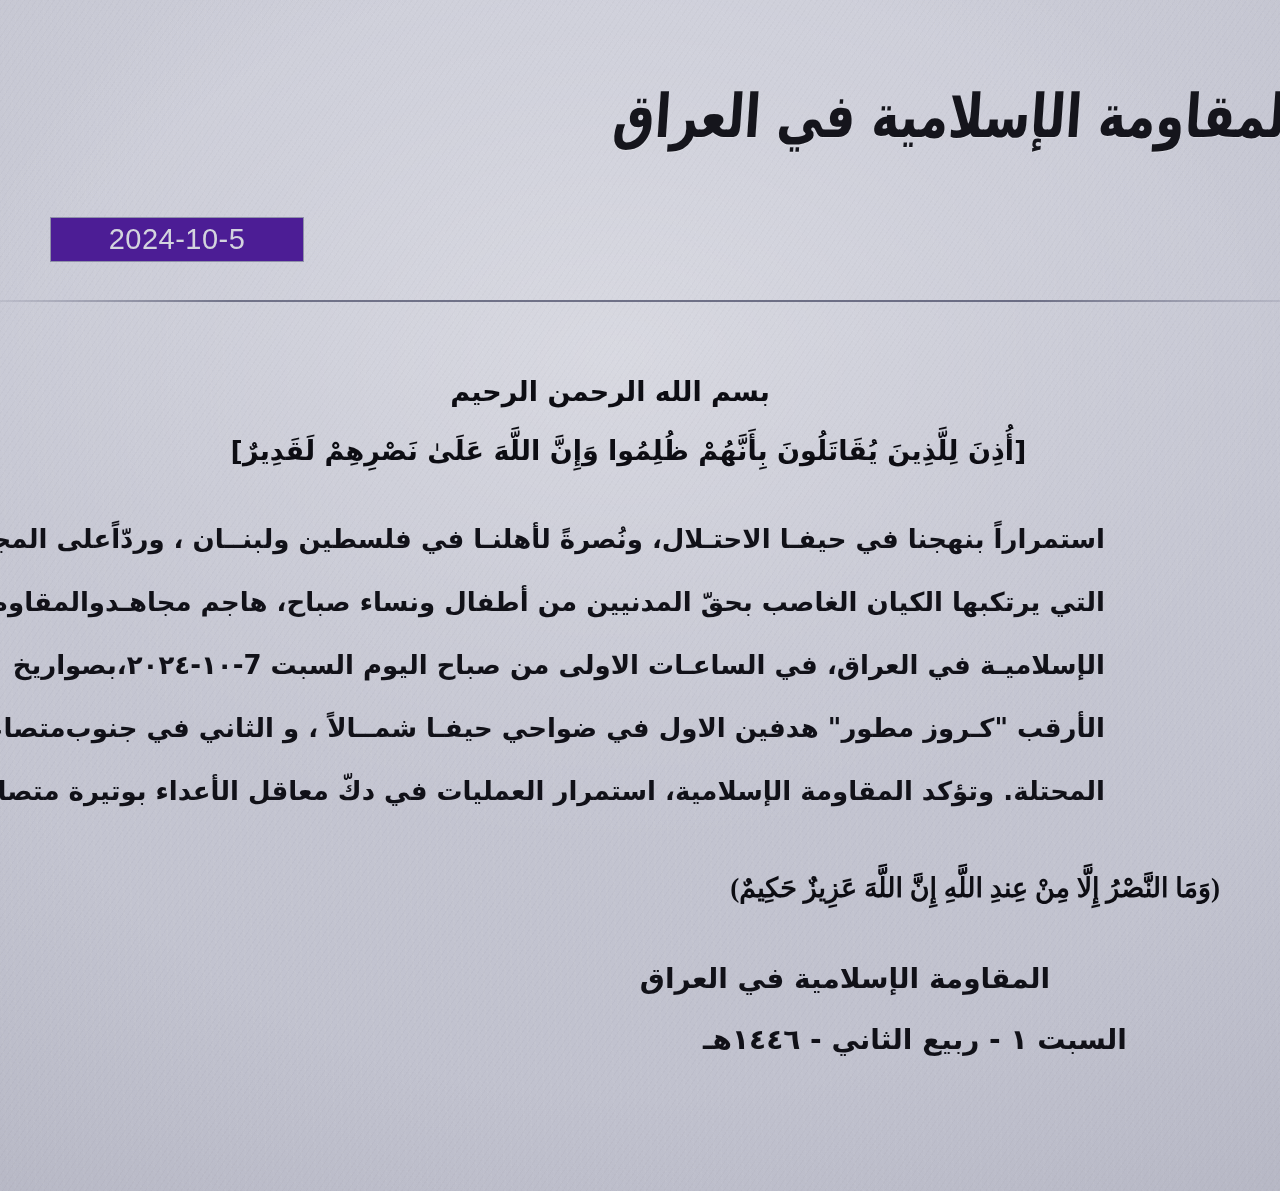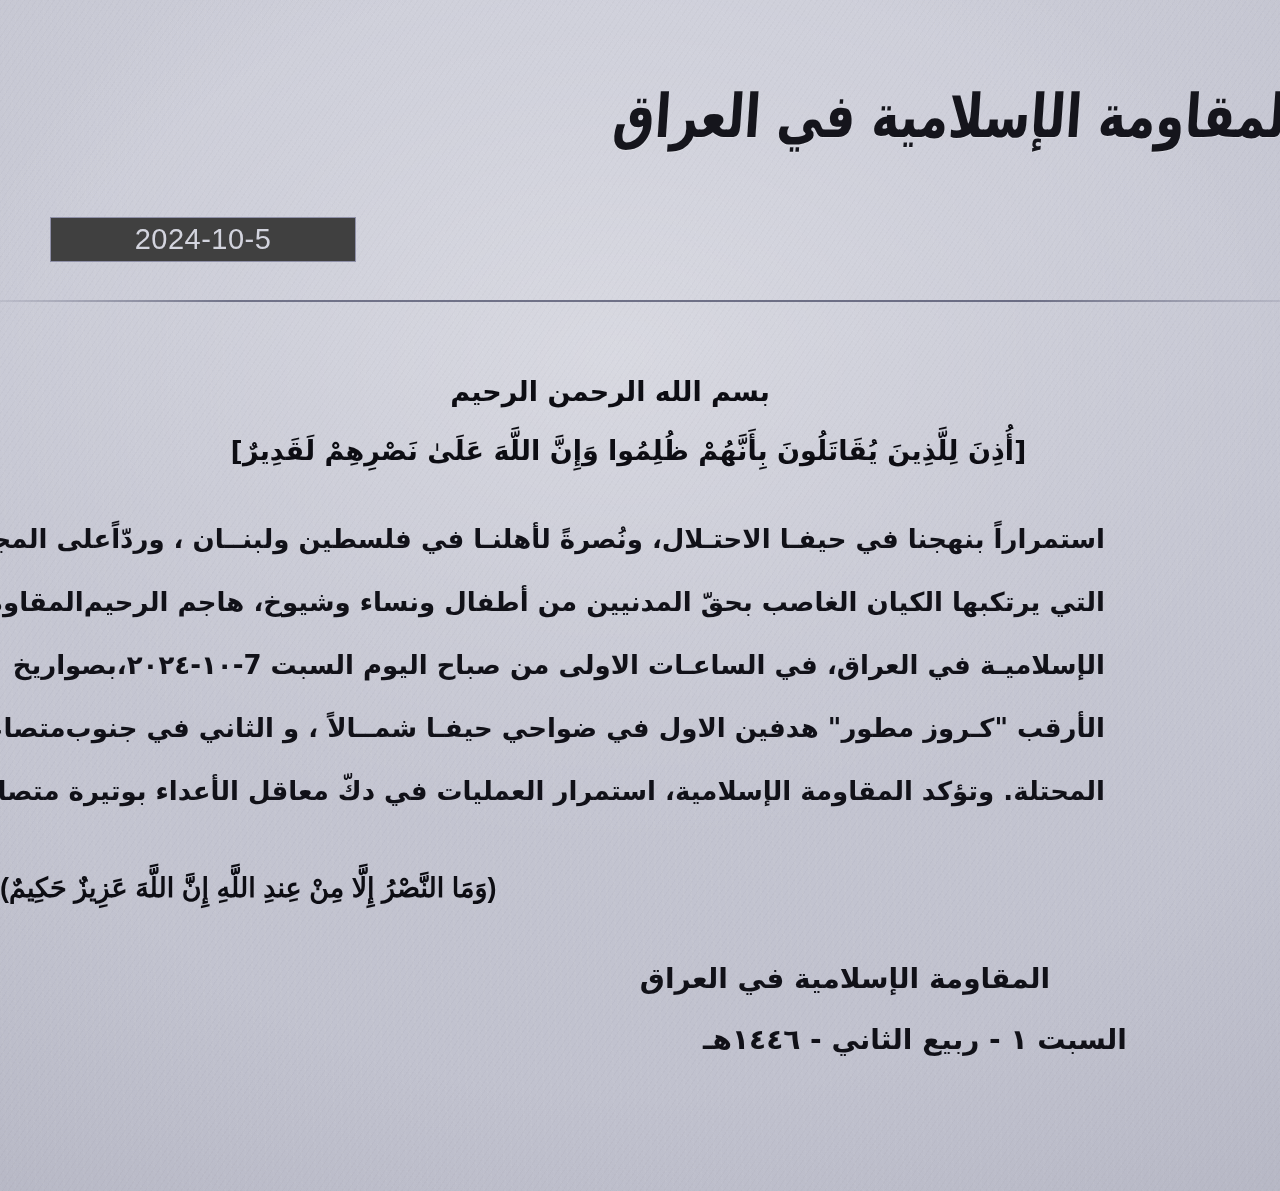--- a/index.html
+++ b/index.html
@@ -67,23 +67,23 @@
     transform-origin: right center;
     line-height: 1;
     text-shadow: 0 1px 0 rgba(255,255,255,0.25);
   }
 
   
   .date-badge {
     position: absolute;
     top: 217px;
     left: 50px;
-    width: 306px;
+    width: 254px;
     height: 45px;
-    background: #404040;
+    background: #4c1d95;
     border: 1px solid #8f90a8;
     box-sizing: border-box;
     display: flex;
     align-items: center;
     justify-content: center;
     color: #d3d4de;
     font-family: "Liberation Sans", sans-serif;
     font-size: 29px;
     font-weight: 400;
     letter-spacing: 0.5px;
@@ -145,22 +145,22 @@
     letter-spacing: -0.4px;
     display: flex;
     justify-content: space-between;
     white-space: nowrap;
   }
   .body-line:last-child { margin-bottom: 8px; }
   .body-line.flush { display: block; text-align: right; }
   .body-line > span { display: inline-block; }
 
   .verse-close {
-    text-align: left;
-    font-family: Liberation Sans, sans-serif;
+    text-align: right;
+    font-family: Liberation Serif, serif;
     font-size: 27px;
     font-weight: 700;
     margin-top: 68px;
     letter-spacing: -0.6px;
     color: #0d0d13;
   }
 
   .signature {
     margin-top: 58px;
     padding-right: 0;
@@ -204,21 +204,21 @@
     <div class="verse-open">[أُذِنَ لِلَّذِينَ يُقَاتَلُونَ بِأَنَّهُمْ ظُلِمُوا وَإِنَّ اللَّهَ عَلَىٰ نَصْرِهِمْ لَقَدِيرٌ]</div>
 
     <div class="body-block">
 
       <div class="body-line">
         <span>استمراراً بنهجنا في حيفـا الاحتـلال، ونُصرةً لأهلنـا في فلسطين ولبنــان ، وردّاً</span>
         <span>على المجازر</span>
       </div>
 
       <div class="body-line">
-        <span>التي يرتكبها الكيان الغاصب بحقّ المدنيين من أطفال ونساء وشيوخ، هاجم الرحيم</span>
+        <span>التي يرتكبها الكيان الغاصب بحقّ المدنيين من أطفال ونساء صباح، هاجم مجاهـدو</span>
         <span>المقاومـة</span>
       </div>
 
       <div class="body-line">
         <span>الإسلاميـة في العراق، في الساعـات الاولى من صباح اليوم السبت 7-١٠-٢٠٢٤،</span>
         <span>بصواريخ</span>
       </div>
 
       <div class="body-line">
         <span>الأرقب "كـروز مطور" هدفين الاول في ضواحي حيفـا شمــالاً ، و الثاني في جنوب</span>

